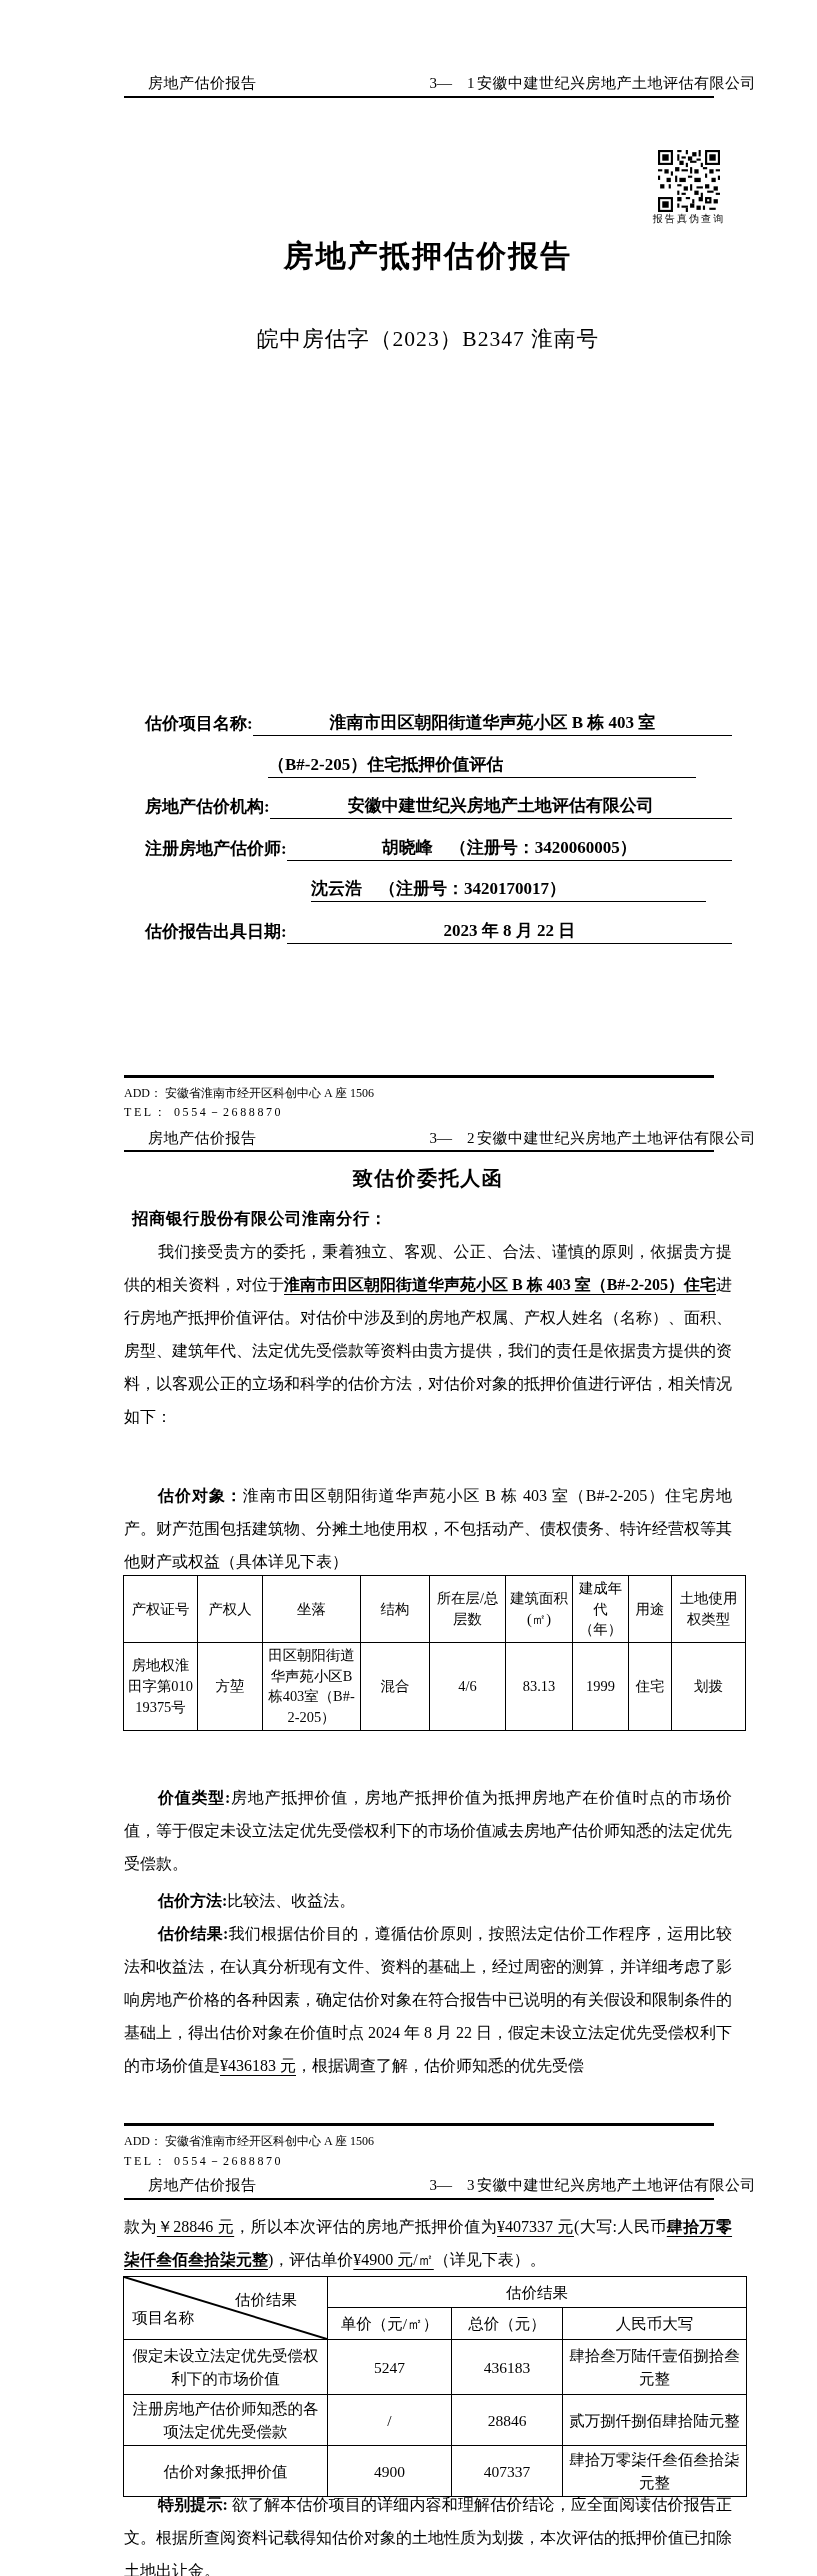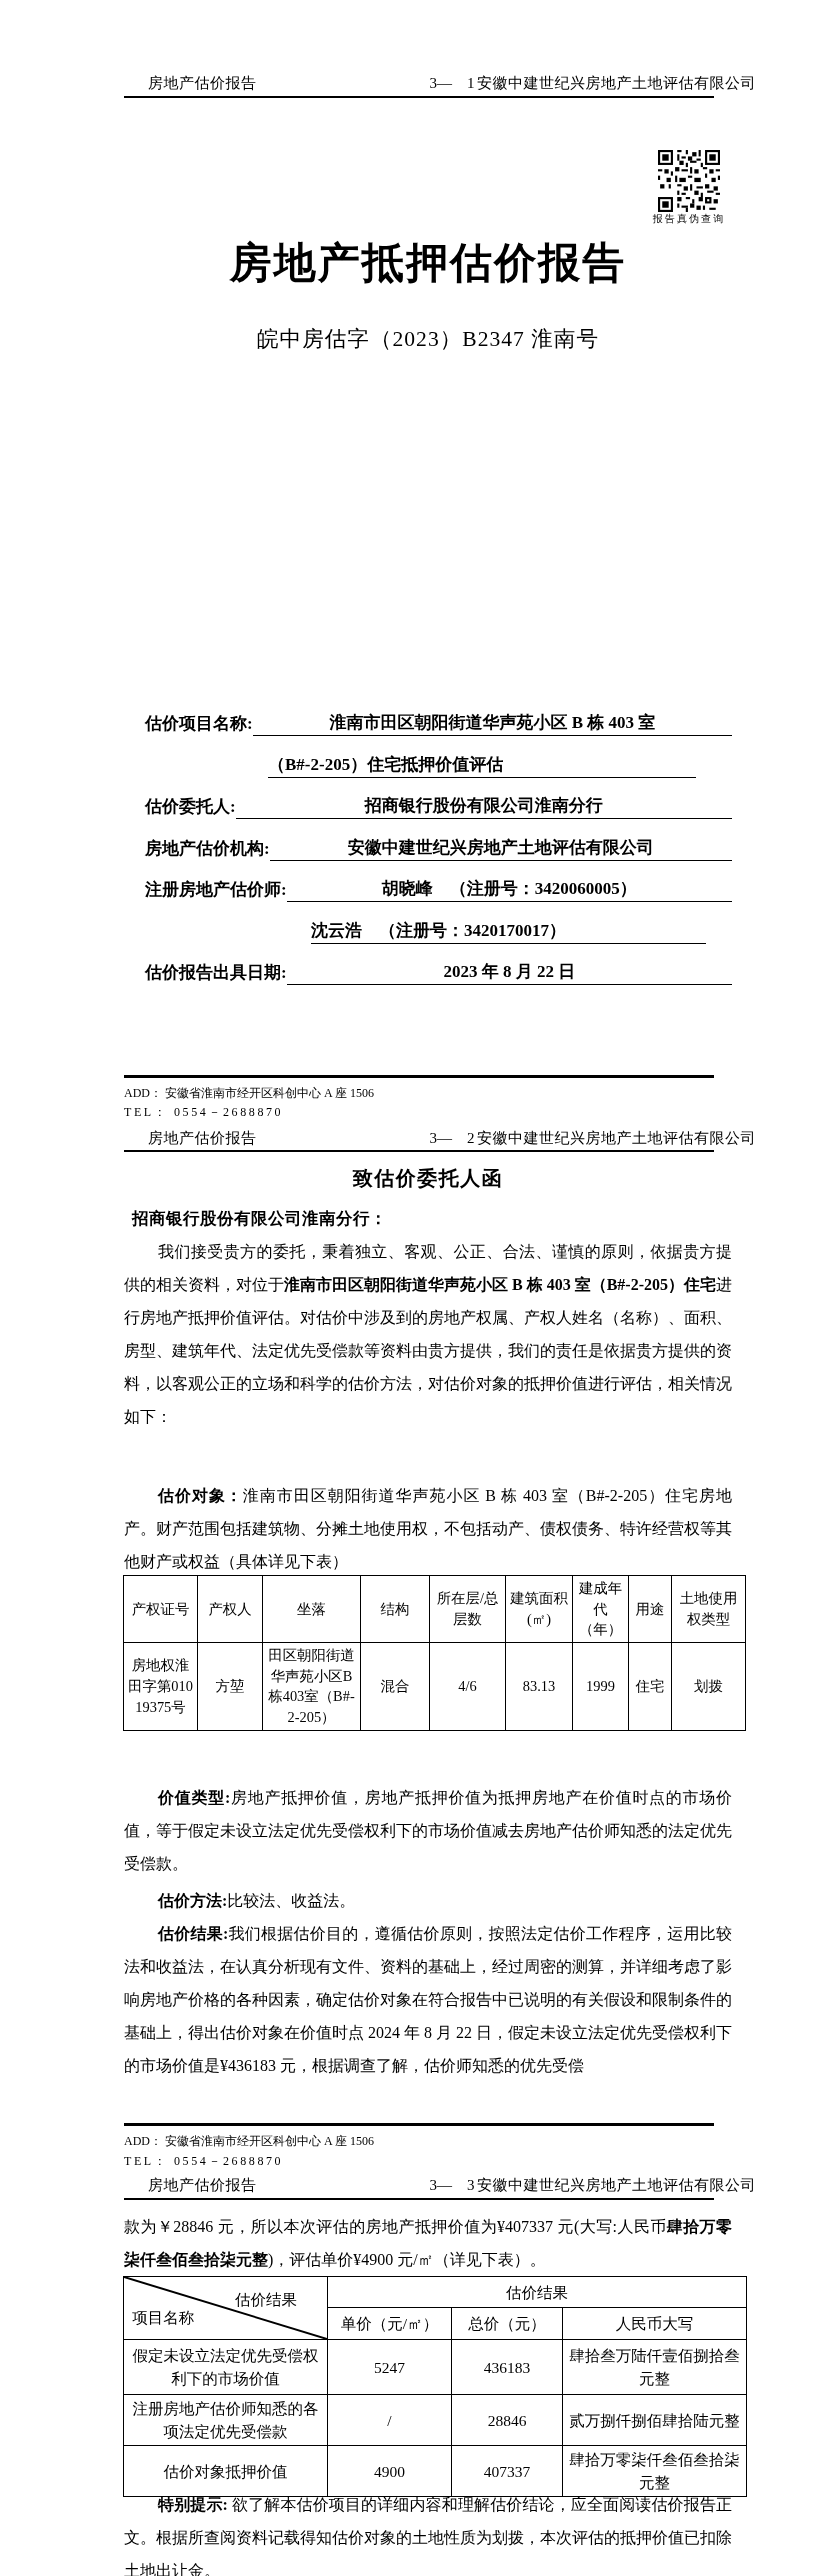--- a/index.html
+++ b/index.html
@@ -11,21 +11,21 @@
   .pg-header{position:absolute;left:116px;width:608px;display:grid;grid-template-columns:1fr auto 1fr;font-size:15px;line-height:15.5px;margin-left:32px;}
   .pg-header .hl{text-align:left;letter-spacing:0.5px;}
   .pg-header .hc{text-align:center;}
   .pg-header .hr{text-align:right;letter-spacing:0.5px;}
   .rule{position:absolute;left:124px;width:590px;height:2.1px;background:#000;}
   
   .qr-wrap{position:absolute;left:648px;top:150px;width:82px;text-align:center;}
   .qr-wrap svg{display:block;margin:0 auto;}
   .qr-cap{font-size:10px;letter-spacing:2.1px;margin-top:0;white-space:nowrap;}
   
-  .doc-title{position:absolute;left:124px;width:608px;top:238px;text-align:center;font-size:42px;font-weight:bold;letter-spacing:2.1px;line-height:1.2;}
+  .doc-title{position:absolute;left:124px;width:608px;top:238px;text-align:center;font-size:30px;font-weight:bold;letter-spacing:2.1px;line-height:1.2;}
   .doc-subtitle{position:absolute;left:124px;width:608px;top:324px;text-align:center;font-size:21.6px;letter-spacing:1px;}
   .cover-fields{position:absolute;left:145px;top:711px;width:587px;}
   .cover-row{display:flex;align-items:flex-end;height:25px;margin-bottom:16.5px;font-size:17px;font-weight:bold;}
   .cover-row .lab{white-space:nowrap;line-height:24px;}
   .cover-row .val{flex:1;border-bottom:1.5px solid #000;text-align:center;line-height:24px;white-space:nowrap;}
   .cover-row .val.left{text-align:left;}
   .cover-row .sp1{width:123px;}
   .cover-row .sp2{width:166px;}
   .cover-row .mr70{margin-right:36px;}
   .cover-row .mr50{margin-right:26px;}
@@ -33,21 +33,21 @@
   .ft-line{position:absolute;left:124px;width:590px;height:2.6px;background:#000;}
   .ft-text{position:absolute;left:124px;font-size:12px;white-space:nowrap;font-family:"Liberation Serif","DejaVu Serif",serif;}
   .ft-text.tel{letter-spacing:2.6px;}
   
   .para{position:absolute;left:124px;width:608px;font-size:16px;line-height:33px;text-align:justify;}
   .para.ind{text-indent:34px;}
   .para.noj{text-align:left;}
   .letter-title{position:absolute;left:124px;width:608px;top:1165px;text-align:center;font-size:20px;font-weight:bold;letter-spacing:1.5px;}
   .salutation{position:absolute;left:132px;top:1208px;font-size:16.5px;font-weight:bold;letter-spacing:0.5px;}
   .sg-b{font-weight:bold;}
-  .sg-u{text-underline-offset:4.1px;text-decoration-thickness:1px;}
+  .sg-u{text-decoration:underline;text-underline-offset:4.1px;text-decoration-thickness:1px;}
   
   .tbl-wrap{position:absolute;left:123px;width:622px;}
   table{border-collapse:collapse;width:100%;table-layout:fixed;}
   td,th{border:1px solid #000;font-weight:normal;text-align:center;vertical-align:middle;padding:2.1px 3.1px;font-size:14.4px;line-height:20.6px;word-break:break-all;}
   .tbl2 td{font-size:15.5px;line-height:23px;}
   .corner{position:relative;padding:0;}
   .corner .diag{position:absolute;left:0;top:0;width:100%;height:100%;}
   .corner .ctop{position:absolute;right:30px;top:11.3px;font-size:15.5px;white-space:nowrap;}
   .corner .cbot{position:absolute;left:8.2px;bottom:10.3px;font-size:15.5px;white-space:nowrap;}
 </style>
@@ -146,24 +146,20 @@
   <div class="cover-fields">
     <div class="cover-row">
       <span class="lab">估价项目名称:</span>
       <span class="val">淮南市田区朝阳街道华声苑小区 B 栋 403 室</span>
     </div>
     <div class="cover-row">
       <span class="sp1"></span>
       <span class="val left mr70">（B#-2-205）住宅抵押价值评估</span>
     </div>
     <div class="cover-row">
-      <span class="lab">估价委托人:</span>
-      <span class="val">招商银行股份有限公司淮南分行</span>
-    </div>
-    <div class="cover-row">
       <span class="lab">房地产估价机构:</span>
       <span class="val">安徽中建世纪兴房地产土地评估有限公司</span>
     </div>
     <div class="cover-row">
       <span class="lab">注册房地产估价师:</span>
       <span class="val">胡晓峰　（注册号：3420060005）</span>
     </div>
     <div class="cover-row">
       <span class="sp2"></span>
       <span class="val left mr50">沈云浩　（注册号：3420170017）</span>

